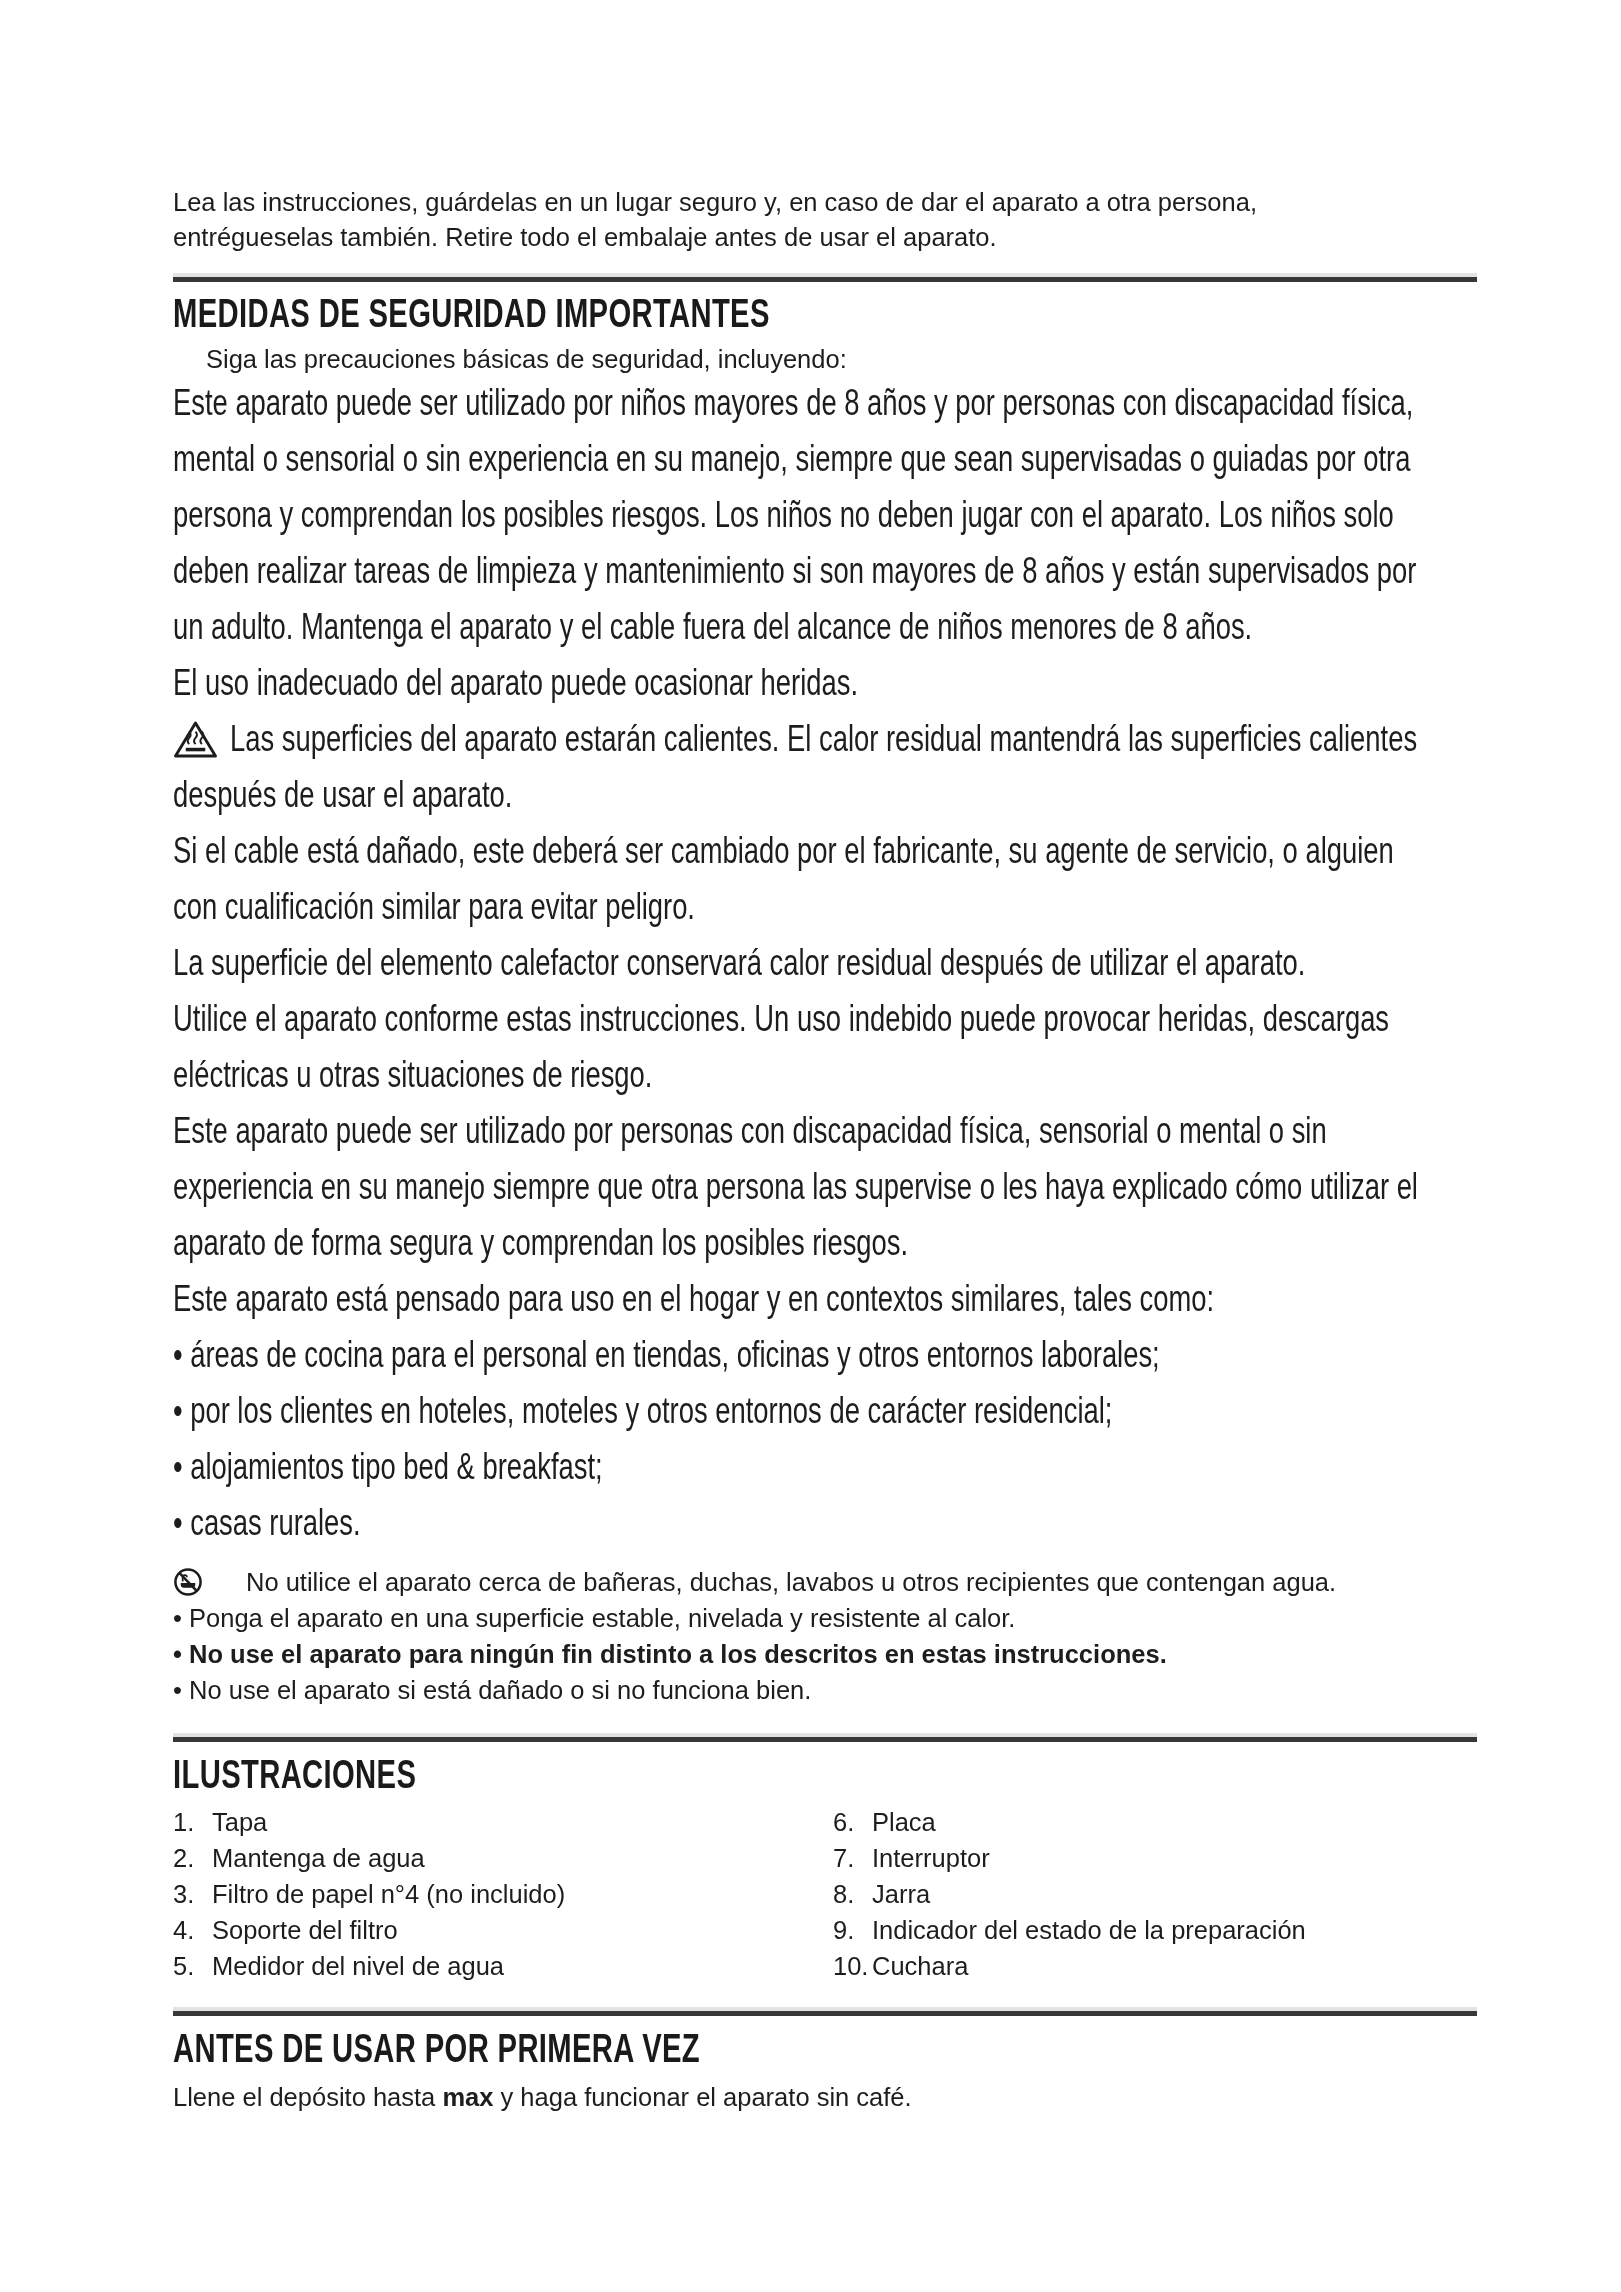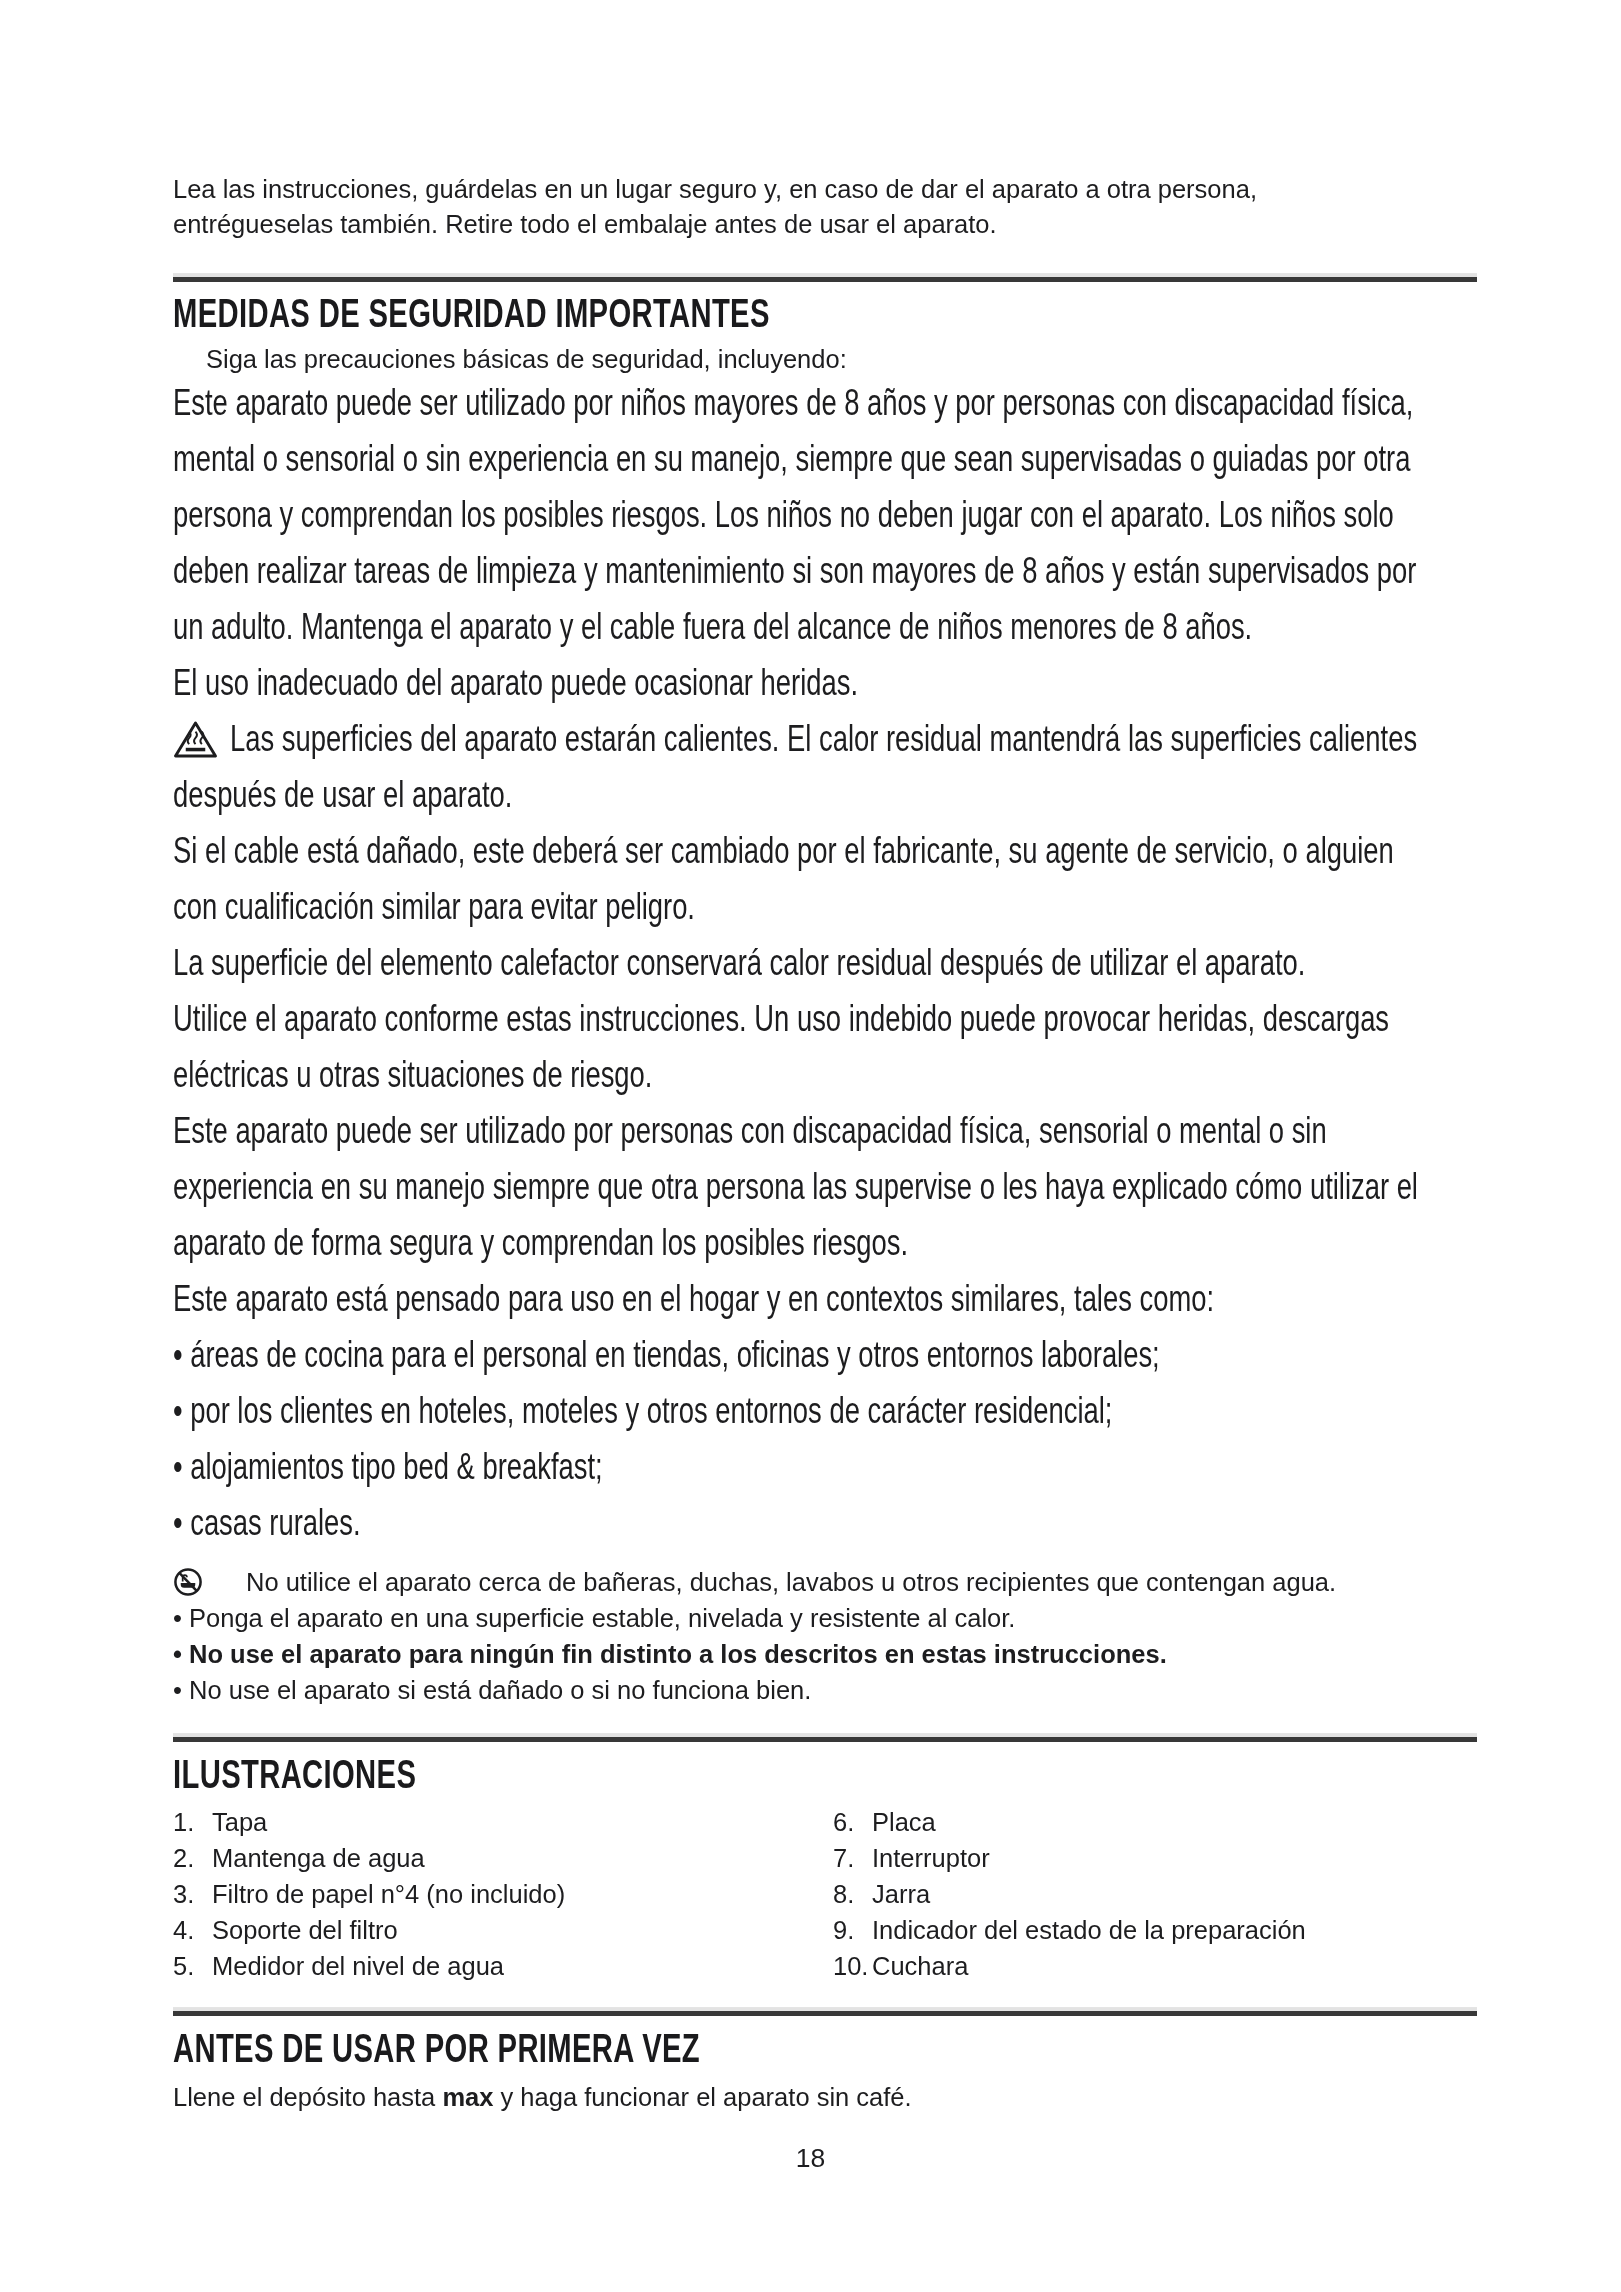--- a/index.html
+++ b/index.html
@@ -20,21 +20,21 @@
   .inum{display:inline-block;width:39px;}
   .pnum{position:absolute;left:0;width:1621px;text-align:center;font-size:26.5px;}
   .b{font-weight:bold;}
   svg{display:block;}
 </style>
 </head>
 <body>
 
 <div class="page">
 
-  <div class="abs" style="top:172px;">
+  <div class="abs" style="top:185px;">
     <div class="small">Lea las instrucciones, guárdelas en un lugar seguro y, en caso de dar el aparato a otra persona,</div>
     <div class="small">entrégueselas también. Retire todo el embalaje antes de usar el aparato.</div>
   </div>
 
   <div class="rule" style="top:277px;"></div>
   <div class="abs hdg" style="top:292px;">MEDIDAS DE SEGURIDAD IMPORTANTES</div>
   <div class="abs small" style="top:342px;margin-left:33px;">Siga las precauciones básicas de seguridad, incluyendo:</div>
 
   <div class="abs" style="top:375px;">
     <div class="bline cond">Este aparato puede ser utilizado por niños mayores de 8 años y por personas con discapacidad física,</div>
@@ -134,16 +134,15 @@
     <div class="irow">
         <span class="inum">10.</span>
         <span>Cuchara</span>
       </div>
   </div>
 
   <div class="rule" style="top:2011px;"></div>
   <div class="abs hdg" style="top:2027px;">ANTES DE USAR POR PRIMERA VEZ</div>
   <div class="abs small" style="top:2080px;"><span>Llene el depósito hasta </span><span class="b">max</span><span> y haga funcionar el aparato sin café.</span></div>
 
-  <div class="pnum" style="top:2143px;">18</div>
 
 </div>
 
 
 </body></html>

